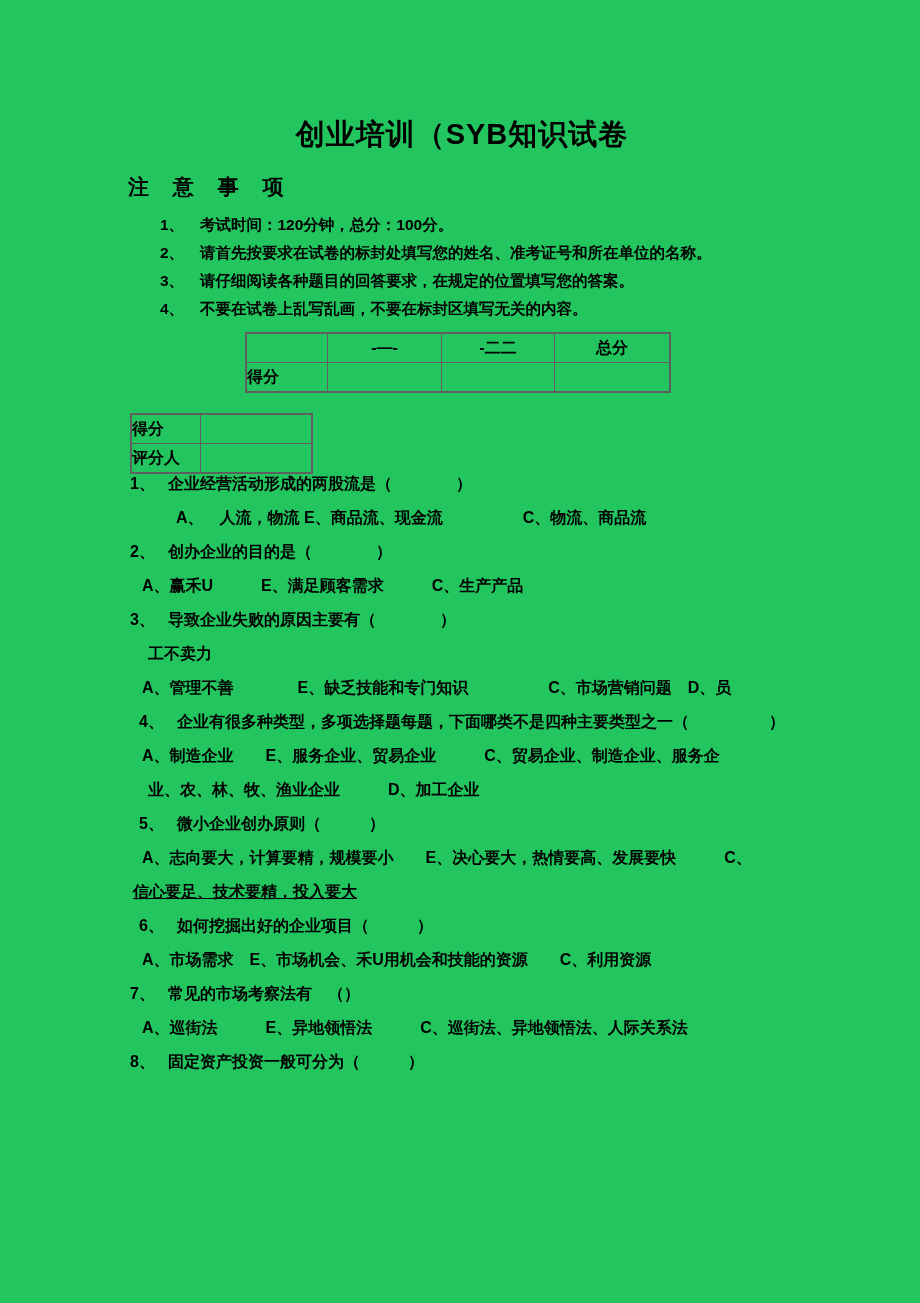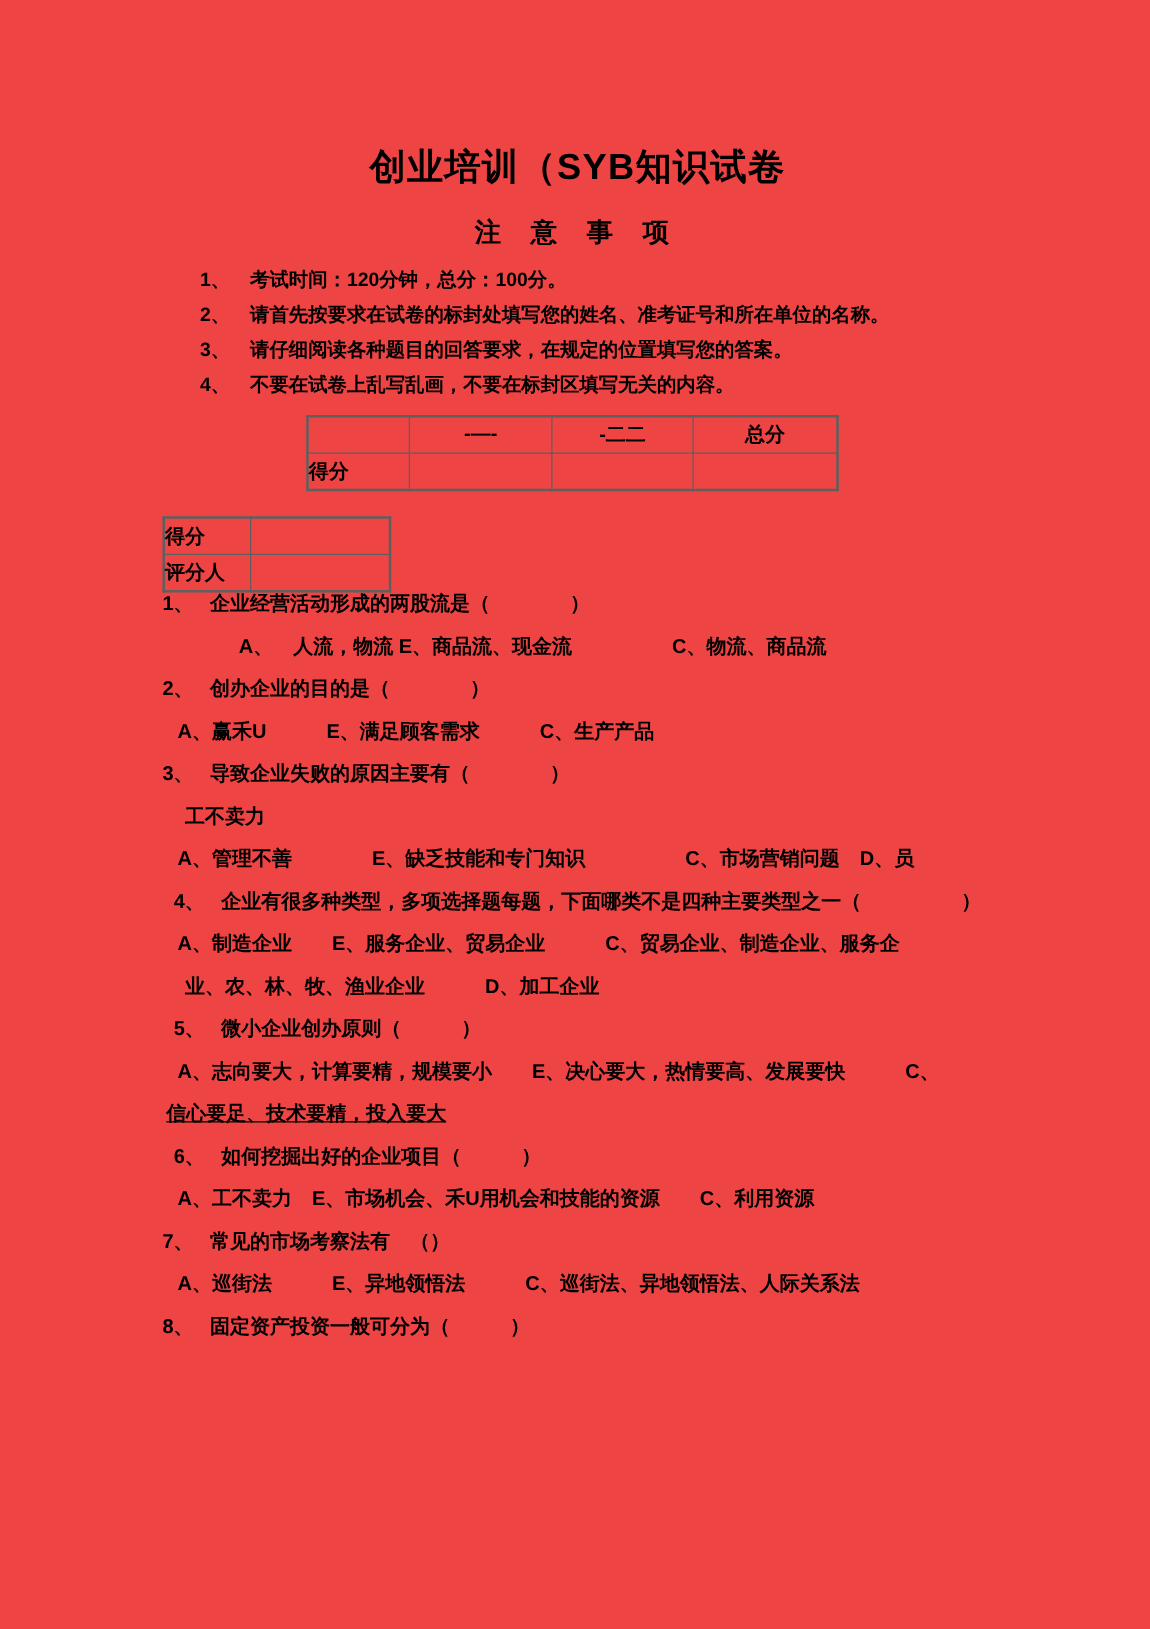--- a/index.html
+++ b/index.html
@@ -1,32 +1,32 @@
 <!DOCTYPE html>
 <html><head>
 <meta charset="utf-8">
 <style>
   html, body { margin:0; padding:0; background:#ffffff; }
   .doc {
     position:relative;
     width:920px; height:1303px;
     box-sizing:border-box;
     padding:118px 124px 0 128px;
-    background:#ef4444;
+    background:#22c55e;
     color:#000000;
     font-family:"Liberation Sans","DejaVu Sans",sans-serif;
     overflow:hidden;
   }
   .title {
     font-size:29px; font-weight:bold; text-align:center;
     letter-spacing:1px; line-height:32px;
   }
   .subtitle {
     margin-top:24px;
-    font-size:21px; font-weight:bold; text-align:center;
+    font-size:21px; font-weight:bold; text-align:left;
     letter-spacing:9px; line-height:26px;
   }
   .notices { margin-top:15px; }
   .notice {
     display:flex; margin-left:32px; margin-bottom:9px;
     font-size:15.5px; font-weight:600; line-height:19px;
   }
   .n-num { width:40px; flex:none; }
   .n-text { white-space:pre-wrap; }
 
@@ -56,21 +56,21 @@
   }
   .line {
     font-size:16px; font-weight:600; line-height:19px;
     margin-bottom:15px; white-space:pre-wrap;
   }
   .q { display:flex; margin-left:2px; }
   .q-shift { margin-left:11px; }
   .q-num { width:38px; flex:none; }
   .q-text { white-space:pre-wrap;text-align:right; }
   .opt { margin-left:14px; }
-  .opt-q1 { margin-left:63px; }
+  .opt-q1 { margin-left:48px; }
   .cont-20 { margin-left:20px; }
   .cont-5 { margin-left:5px;text-decoration:underline; }
 </style>
 </head>
 <body>
 
 <div class="doc">
 
   <div class="title">创业培训（SYB知识试卷</div>
   <div class="subtitle">注 意 事 项</div>
@@ -155,21 +155,21 @@
     <span class="q-num">5、</span>
     <span class="q-text">微小企业创办原则（　　　）</span>
   </div>
   <div class="line opt">A、志向要大，计算要精，规模要小　　E、决心要大，热情要高、发展要快　　　C、</div>
   <div class="line cont-5">信心要足、技术要精，投入要大</div>
 
   <div class="line q q-shift">
     <span class="q-num">6、</span>
     <span class="q-text">如何挖掘出好的企业项目（　　　）</span>
   </div>
-  <div class="line opt">A、工不卖力　E、市场机会、禾U用机会和技能的资源　　C、利用资源</div>
+  <div class="line opt">A、市场需求　E、市场机会、禾U用机会和技能的资源　　C、利用资源</div>
 
   <div class="line q">
     <span class="q-num">7、</span>
     <span class="q-text">常见的市场考察法有　（）</span>
   </div>
   <div class="line opt">A、巡街法　　　E、异地领悟法　　　C、巡街法、异地领悟法、人际关系法</div>
 
   <div class="line q">
     <span class="q-num">8、</span>
     <span class="q-text">固定资产投资一般可分为（　　　）</span>

